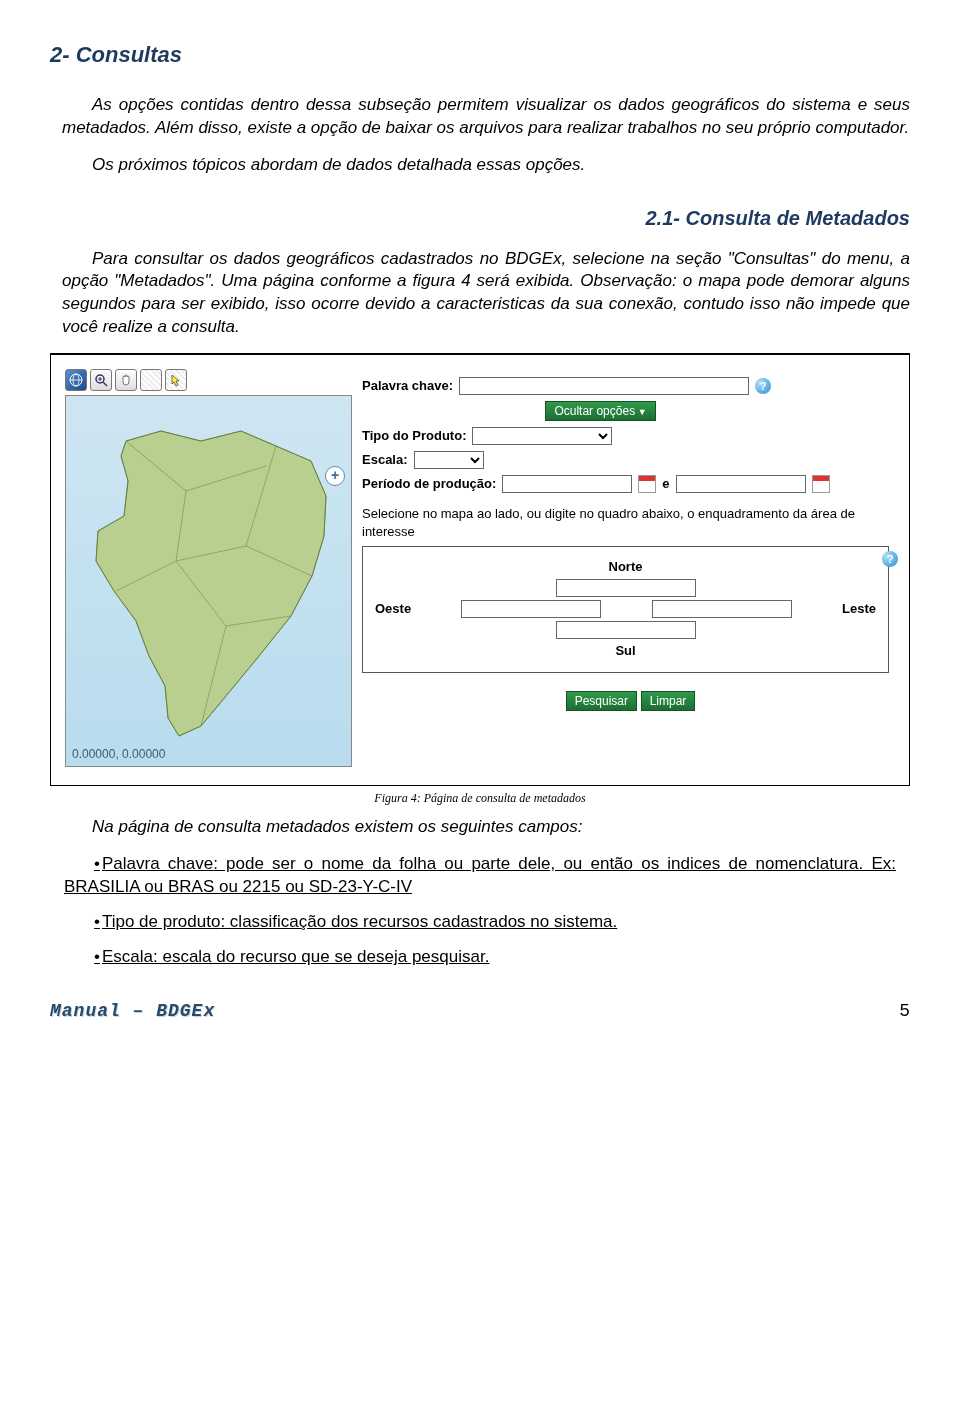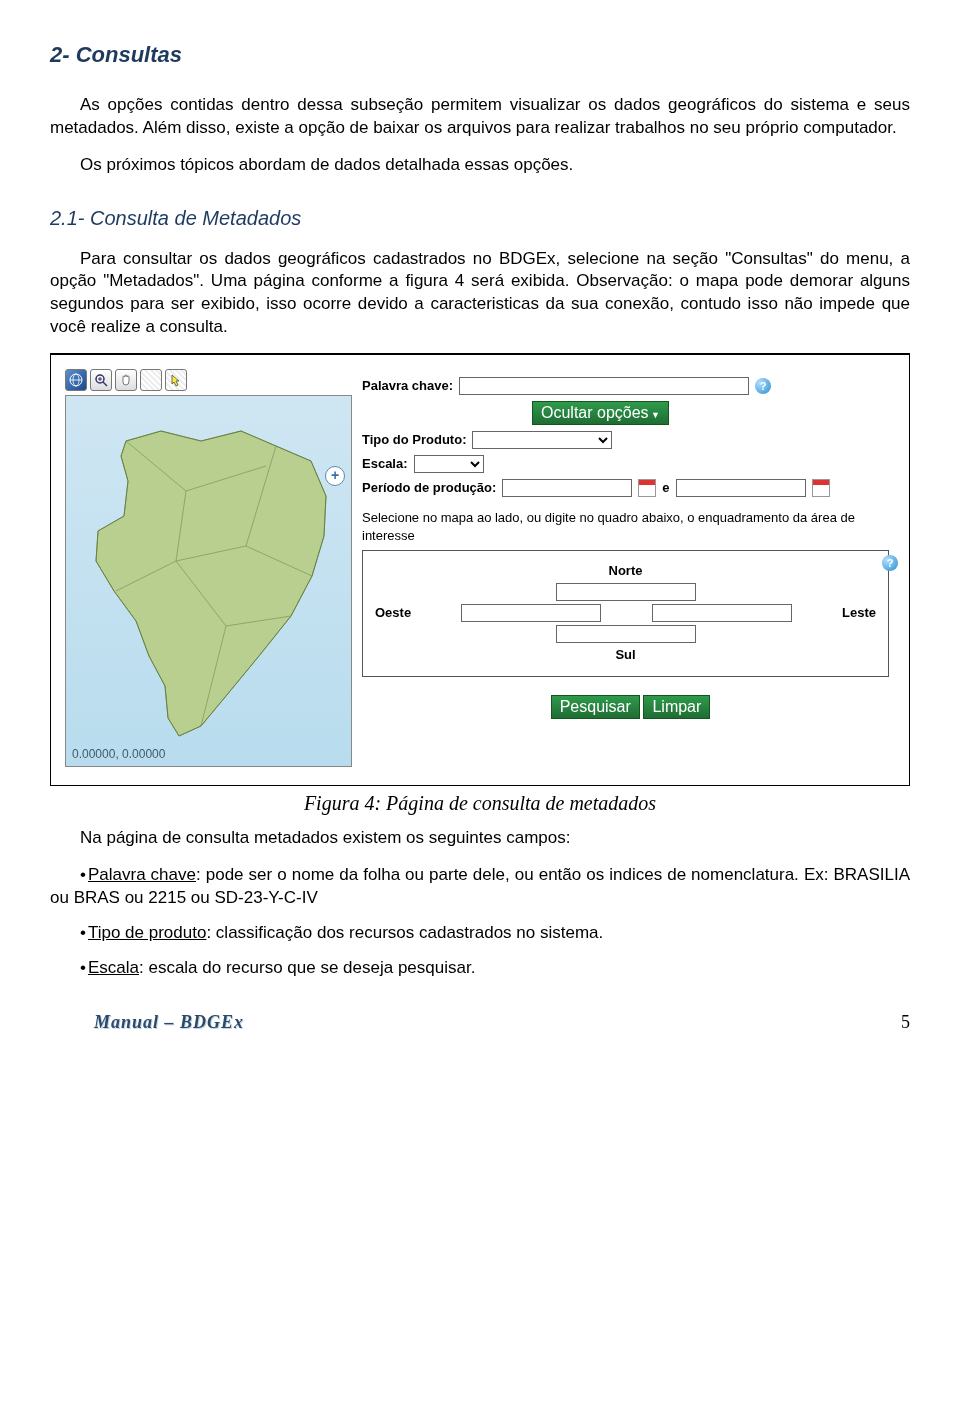--- a/index.html
+++ b/index.html
@@ -16,29 +16,31 @@
     font-family: Arial, sans-serif;
     font-style: italic;
     font-weight: bold;
     color: #1e3a5f;
     font-size: 22px;
     margin: 0 0 24px 0;
   }
   h2 {
     font-family: Arial, sans-serif;
     font-style: italic;
-    font-weight: normal;
+    font-weight: bold;
     color: #1e3a5f;
     font-size: 20px;
     margin: 28px 0 16px 0;
+    text-align: right;
   }
   p.body {
     text-align: justify;
-    margin: 0 0 14px 0;
+    margin: 0 0 14px 12px;
     text-indent: 30px;
+    font-style: italic;
   }
 
   
   .figure-wrap {
     margin: 12px 0 10px 0;
   }
   .app-frame {
     border: 1px solid #000;
     background: #fff;
     font-family: "Trebuchet MS", Verdana, sans-serif;
@@ -149,21 +151,21 @@
     text-align: center;
     font-weight: bold;
     font-size: 11px;
     line-height: 16px;
   }
   .btn-green {
     background: linear-gradient(#2f9a4b, #1e6d33);
     color: #fff;
     border: 1px solid #14551f;
     padding: 2px 8px;
-    font-size: 16px;
+    font-size: 12px;
     font-family: "Trebuchet MS", Verdana, sans-serif;
     cursor: pointer;
   }
   .btn-green.arrow::after {
     content: " ▼";
     font-size: 9px;
   }
   .cal {
     width: 16px;
     height: 16px;
@@ -186,47 +188,47 @@
   .bbox .txt { width: 140px; }
   .bbox .help2 { position:absolute; right:-10px; top:4px; }
   .action-row {
     text-align: center;
     margin-top: 18px;
   }
   .caption {
     text-align: center;
     font-family: "Times New Roman", serif;
     font-style: italic;
-    font-size: 20px;
+    font-size: 12px;
     margin-top: 4px;
   }
   ul.fields {
     list-style: none;
     padding: 0;
-    margin: 0;
+    margin: 14px;
+    text-decoration: underline;
   }
   ul.fields li {
     text-align: justify;
     margin: 0 0 12px 0;
     text-indent: 30px;
   }
   ul.fields li .label {
     text-decoration: underline;
   }
   ul.fields li::before {
     content: "•";
     margin-right: 2px;
   }
   .footer {
     display: flex;
     justify-content: space-between;
     align-items: flex-end;
     margin-top: 30px;
-    font-family: Liberation Serif, serif;
-    margin-left: 44px;
+    font-family: Liberation Mono, monospace;
   }
   .footer-left {
     font-style: italic;
     font-weight: bold;
     color: #2a4a6a;
     letter-spacing: 1px;
     text-shadow: 1px 1px 0 #c7d4e2;
     font-size: 18px;
   }
   .footer-right {

